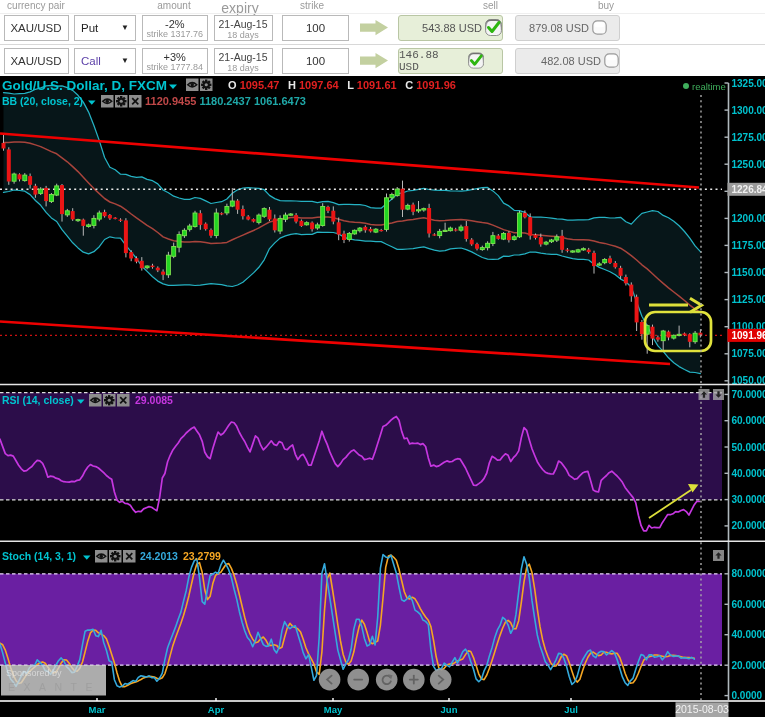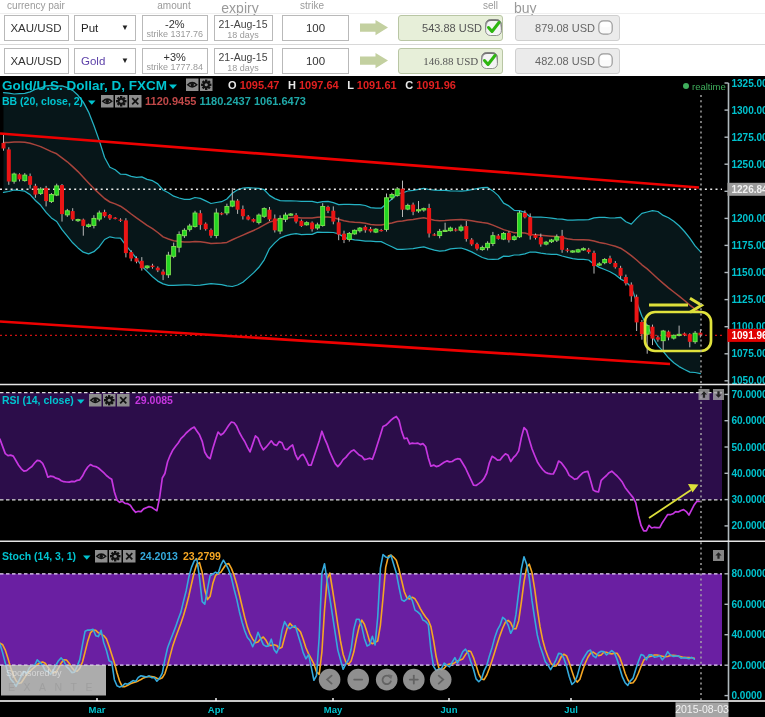--- a/index.html
+++ b/index.html
@@ -472,21 +472,21 @@
       <line x1="132.3" y1="553.2" x2="126.2" y2="559.3" stroke="#111" stroke-width="1.7"></line>
       <text x="140" y="560" font-family="Liberation Sans, sans-serif" font-size="10.5px" font-weight="bold" fill="#35aadc">24.2013</text>
       <text x="183" y="560" font-family="Liberation Sans, sans-serif" font-size="10.5px" font-weight="bold" fill="#f5a623">23.2799</text>
     </svg>
 <div style="position:absolute;left:-14px;top:0px;width:100px;text-align:center;font-family:'Liberation Sans',sans-serif;font-size:10px;color:#9a9a9a;">currency pair</div>
     <div style="position:absolute;left:55px;top:0px;width:100px;text-align:center;font-family:'Liberation Sans',sans-serif;font-size:10px;color:#9a9a9a;margin-top:16px;">type</div>
     <div style="position:absolute;left:124px;top:0px;width:100px;text-align:center;font-family:'Liberation Sans',sans-serif;font-size:10px;color:#9a9a9a;">amount</div>
     <div style="position:absolute;left:190px;top:0px;width:100px;text-align:center;font-family:'Liberation Sans',sans-serif;font-size:14px;color:#9a9a9a;">expiry</div>
     <div style="position:absolute;left:262px;top:0px;width:100px;text-align:center;font-family:'Liberation Sans',sans-serif;font-size:10px;color:#9a9a9a;">strike</div>
     <div style="position:absolute;left:398px;top:0px;width:100px;text-align:right;font-family:'Liberation Sans',sans-serif;font-size:10px;color:#9a9a9a;">sell</div>
-    <div style="position:absolute;left:514px;top:0px;width:100px;text-align:left;font-family:'Liberation Sans',sans-serif;font-size:14px;color:#9a9a9a;">buy</div>
+    <div style="position:absolute;left:514px;top:0px;width:100px;text-align:right;font-family:'Liberation Sans',sans-serif;font-size:10px;color:#9a9a9a;">buy</div>
     <div style="position:absolute;left:3.5px;top:14.5px;width:65px;height:26px;background:#fff;border:1px solid #b9b9b9;box-sizing:border-box;">
       <div style="display:flex;align-items:center;justify-content:center;font-family:'Liberation Sans',sans-serif;height:100%;font-size:11.5px;color:#333">XAU/USD</div>
     </div>
     <div style="position:absolute;left:74px;top:14.5px;width:62px;height:26px;background:#fff;border:1px solid #b9b9b9;box-sizing:border-box;">
       <div style="display:flex;align-items:center;height:100%;padding:0 6px;justify-content:space-between;font-family:'Liberation Sans',sans-serif;font-size:11.5px;color:#222">
         <span>Put</span>
         <span style="font-size:8px;color:#222">▼</span>
       </div>
     </div>
     <div style="position:absolute;left:142px;top:14.5px;width:65.5px;height:26px;background:#fff;border:1px solid #b9b9b9;box-sizing:border-box;">
@@ -513,31 +513,31 @@
           <linearGradient id="gl14.5" x1="0" y1="0" x2="0" y2="1">
             <stop offset="0" stop-color="#666"></stop>
             <stop offset="0.5" stop-color="#dcdcdc"></stop>
             <stop offset="1" stop-color="#fff"></stop>
           </linearGradient>
         </defs>
         <rect x="0.5" y="0.5" width="16" height="16" rx="5" fill="url(#gl14.5)" stroke="#777" stroke-width="0.8"></rect>
         <rect x="2" y="2" width="13" height="13" rx="4" fill="#f4f4f4"></rect>
         <path d="M 3.5 8.5 L 7 12.5 L 14 3.5" fill="none" stroke="#2eb610" stroke-width="3" stroke-linecap="round" stroke-linejoin="round"></path>
       </svg></div>
-    <div style="position:absolute;left:515px;top:14.5px;width:105px;height:26px;background:#ebebeb;border:1px solid #cfcfcf;border-radius:3px;box-sizing:border-box;display:flex;align-items:center;justify-content:flex-end;padding-right:6px;font-family:'Liberation Sans',sans-serif;font-size:11px;color:#666">879.08 USD&nbsp;
+    <div style="position:absolute;left:515px;top:14.5px;width:105px;height:26px;background:#ebebeb;border:1px solid #cfcfcf;border-radius:3px;box-sizing:border-box;display:flex;align-items:center;justify-content:flex-end;padding-right:12px;font-family:'Liberation Sans',sans-serif;font-size:11px;color:#666">879.08 USD&nbsp;
       <svg width="15" height="15" viewBox="0 0 15 15">
         <rect x="0.8" y="0.8" width="13.4" height="13.4" rx="4.5" fill="#fafafa" stroke="#9a9a9a" stroke-width="1.2"></rect>
         <rect x="2.6" y="2.2" width="9.8" height="5" rx="2.5" fill="#ffffff"></rect>
       </svg></div>
     <div style="position:absolute;left:3.5px;top:47.5px;width:65px;height:26px;background:#fff;border:1px solid #b9b9b9;box-sizing:border-box;">
       <div style="display:flex;align-items:center;justify-content:center;font-family:'Liberation Sans',sans-serif;height:100%;font-size:11.5px;color:#333">XAU/USD</div>
     </div>
     <div style="position:absolute;left:74px;top:47.5px;width:62px;height:26px;background:#fff;border:1px solid #b9b9b9;box-sizing:border-box;">
       <div style="display:flex;align-items:center;height:100%;padding:0 6px;justify-content:space-between;font-family:'Liberation Sans',sans-serif;font-size:11.5px;color:#5b3fa8">
-        <span>Gold</span>
+        <span>Call</span>
         <span style="font-size:8px;color:#222">▼</span>
       </div>
     </div>
     <div style="position:absolute;left:142px;top:47.5px;width:65.5px;height:26px;background:#fff;border:1px solid #b9b9b9;box-sizing:border-box;">
       <div style="text-align:center;font-family:'Liberation Sans',sans-serif;line-height:1.1;padding-top:2px">
         <div style="font-size:11px;color:#333">+3%</div>
         <div style="font-size:9px;color:#9a9a9a">strike 1777.84</div>
       </div>
     </div>
     <div style="position:absolute;left:213.5px;top:47.5px;width:59px;height:26px;background:#fff;border:1px solid #b9b9b9;box-sizing:border-box;">
@@ -545,32 +545,32 @@
         <div style="font-size:10.5px;color:#444">21-Aug-15</div>
         <div style="font-size:9px;color:#9a9a9a">18 days</div>
       </div>
     </div>
     <div style="position:absolute;left:282px;top:47.5px;width:67px;height:26px;background:#fff;border:1px solid #b9b9b9;box-sizing:border-box;">
       <div style="display:flex;align-items:center;justify-content:center;font-family:'Liberation Sans',sans-serif;height:100%;font-size:11.5px;color:#333">100</div>
     </div>
     <svg width="30" height="16" style="position:absolute;left:360px;top:53.0px">
       <path d="M 0 3.5 L 15.5 3.5 L 15.5 0 L 28 7.6 L 15.5 15.2 L 15.5 11.7 L 0 11.7 Z" fill="#c3d0a0"></path>
     </svg>
-    <div style="position:absolute;left:398px;top:47.5px;width:105px;height:26px;background:#e7efd9;border:1px solid #b9c6a4;border-radius:3px;box-sizing:border-box;display:flex;align-items:center;justify-content:flex-end;padding-right:4px;font-family:Liberation Serif, serif;font-size:11px;color:#555">146.88 USD&nbsp;
+    <div style="position:absolute;left:398px;top:47.5px;width:105px;height:26px;background:#e7efd9;border:1px solid #b9c6a4;border-radius:3px;box-sizing:border-box;display:flex;align-items:center;justify-content:flex-end;padding-right:18px;font-family:Liberation Mono, monospace;font-size:11px;color:#555">146.88 USD&nbsp;
       <svg width="17" height="17" viewBox="0 0 17 17">
         <defs>
           <linearGradient id="gl47.5" x1="0" y1="0" x2="0" y2="1">
             <stop offset="0" stop-color="#666"></stop>
             <stop offset="0.5" stop-color="#dcdcdc"></stop>
             <stop offset="1" stop-color="#fff"></stop>
           </linearGradient>
         </defs>
         <rect x="0.5" y="0.5" width="16" height="16" rx="5" fill="url(#gl47.5)" stroke="#777" stroke-width="0.8"></rect>
         <rect x="2" y="2" width="13" height="13" rx="4" fill="#f4f4f4"></rect>
         <path d="M 3.5 8.5 L 7 12.5 L 14 3.5" fill="none" stroke="#2eb610" stroke-width="3" stroke-linecap="round" stroke-linejoin="round"></path>
       </svg></div>
-    <div style="position:absolute;left:515px;top:47.5px;width:105px;height:26px;background:#ebebeb;border:1px solid #cfcfcf;border-radius:3px;box-sizing:border-box;display:flex;align-items:center;justify-content:flex-end;padding-right:6px;font-family:'Liberation Sans',sans-serif;font-size:11px;color:#666">482.08 USD&nbsp;
+    <div style="position:absolute;left:515px;top:47.5px;width:105px;height:26px;background:#ebebeb;border:1px solid #cfcfcf;border-radius:3px;box-sizing:border-box;display:flex;align-items:center;justify-content:flex-end;font-family:'Liberation Sans',sans-serif;font-size:11px;color:#666">482.08 USD&nbsp;
       <svg width="15" height="15" viewBox="0 0 15 15">
         <rect x="0.8" y="0.8" width="13.4" height="13.4" rx="4.5" fill="#fafafa" stroke="#9a9a9a" stroke-width="1.2"></rect>
         <rect x="2.6" y="2.2" width="9.8" height="5" rx="2.5" fill="#ffffff"></rect>
       </svg></div>
     <div style="position:absolute;left:0;top:43.5px;width:765px;height:1px;background:#d8d8d8"></div>
     <div style="position:absolute;left:0;top:12.5px;width:765px;height:1px;background:#efefef"></div>
 </div>
 </body></html>

